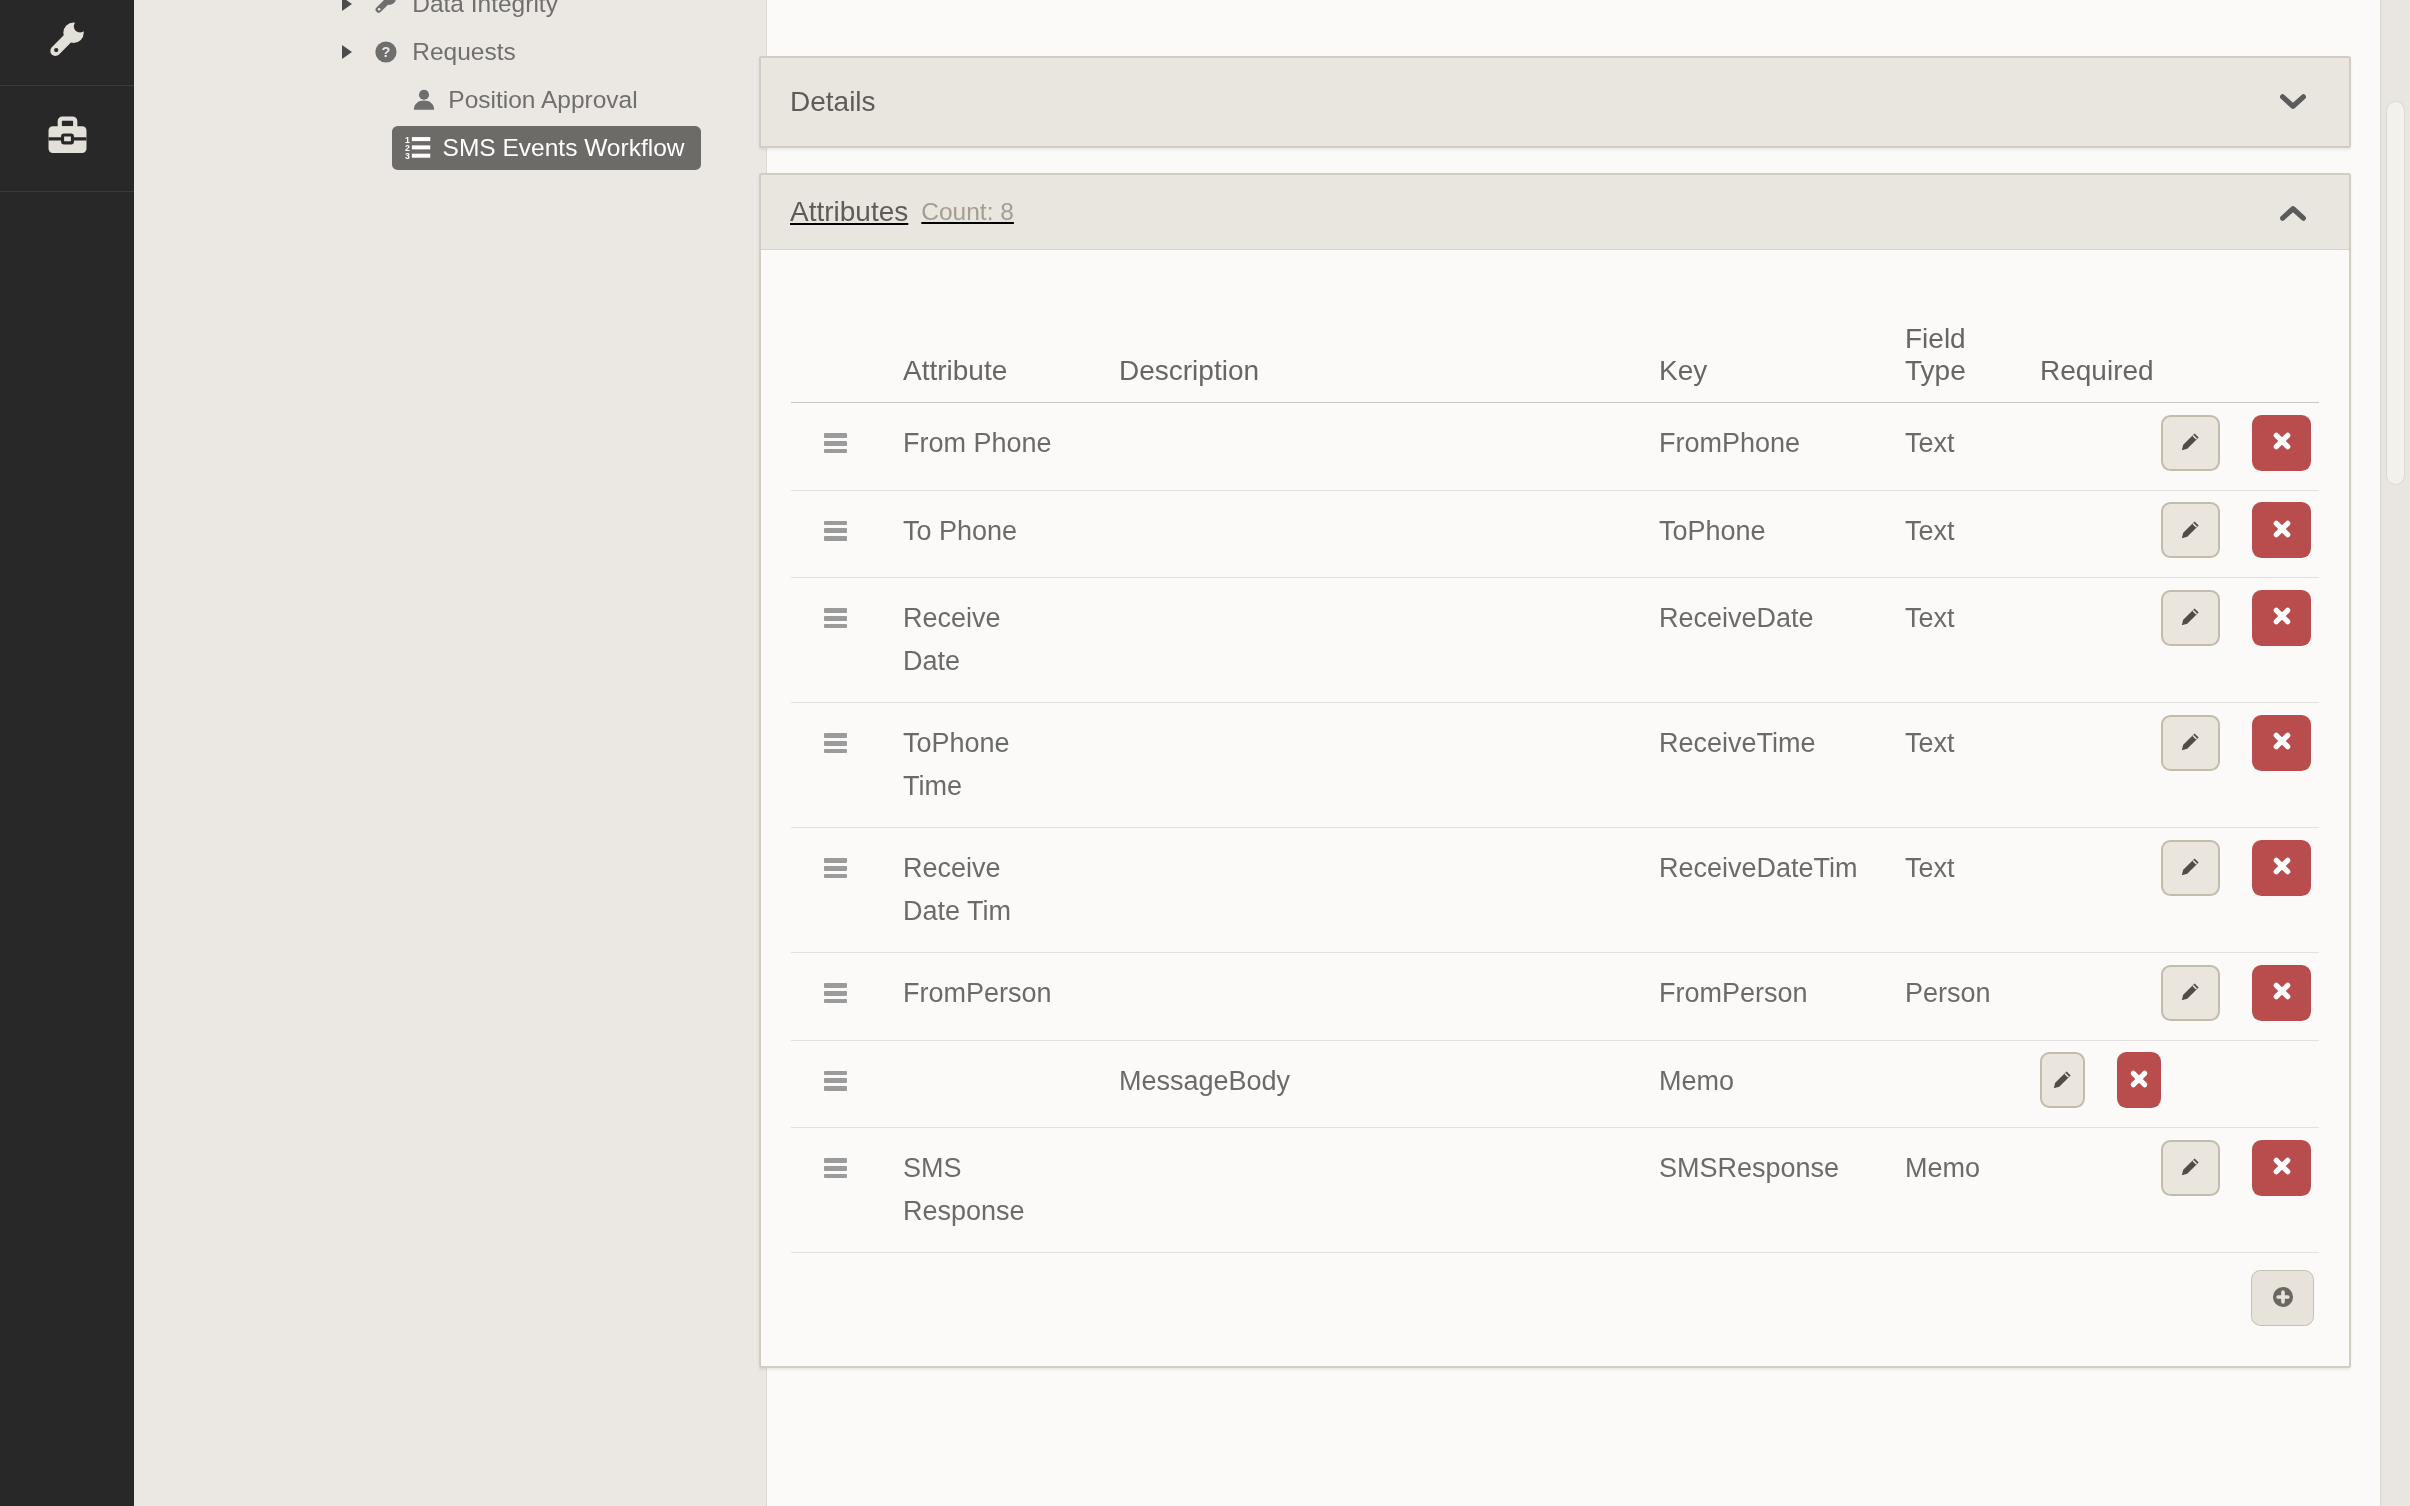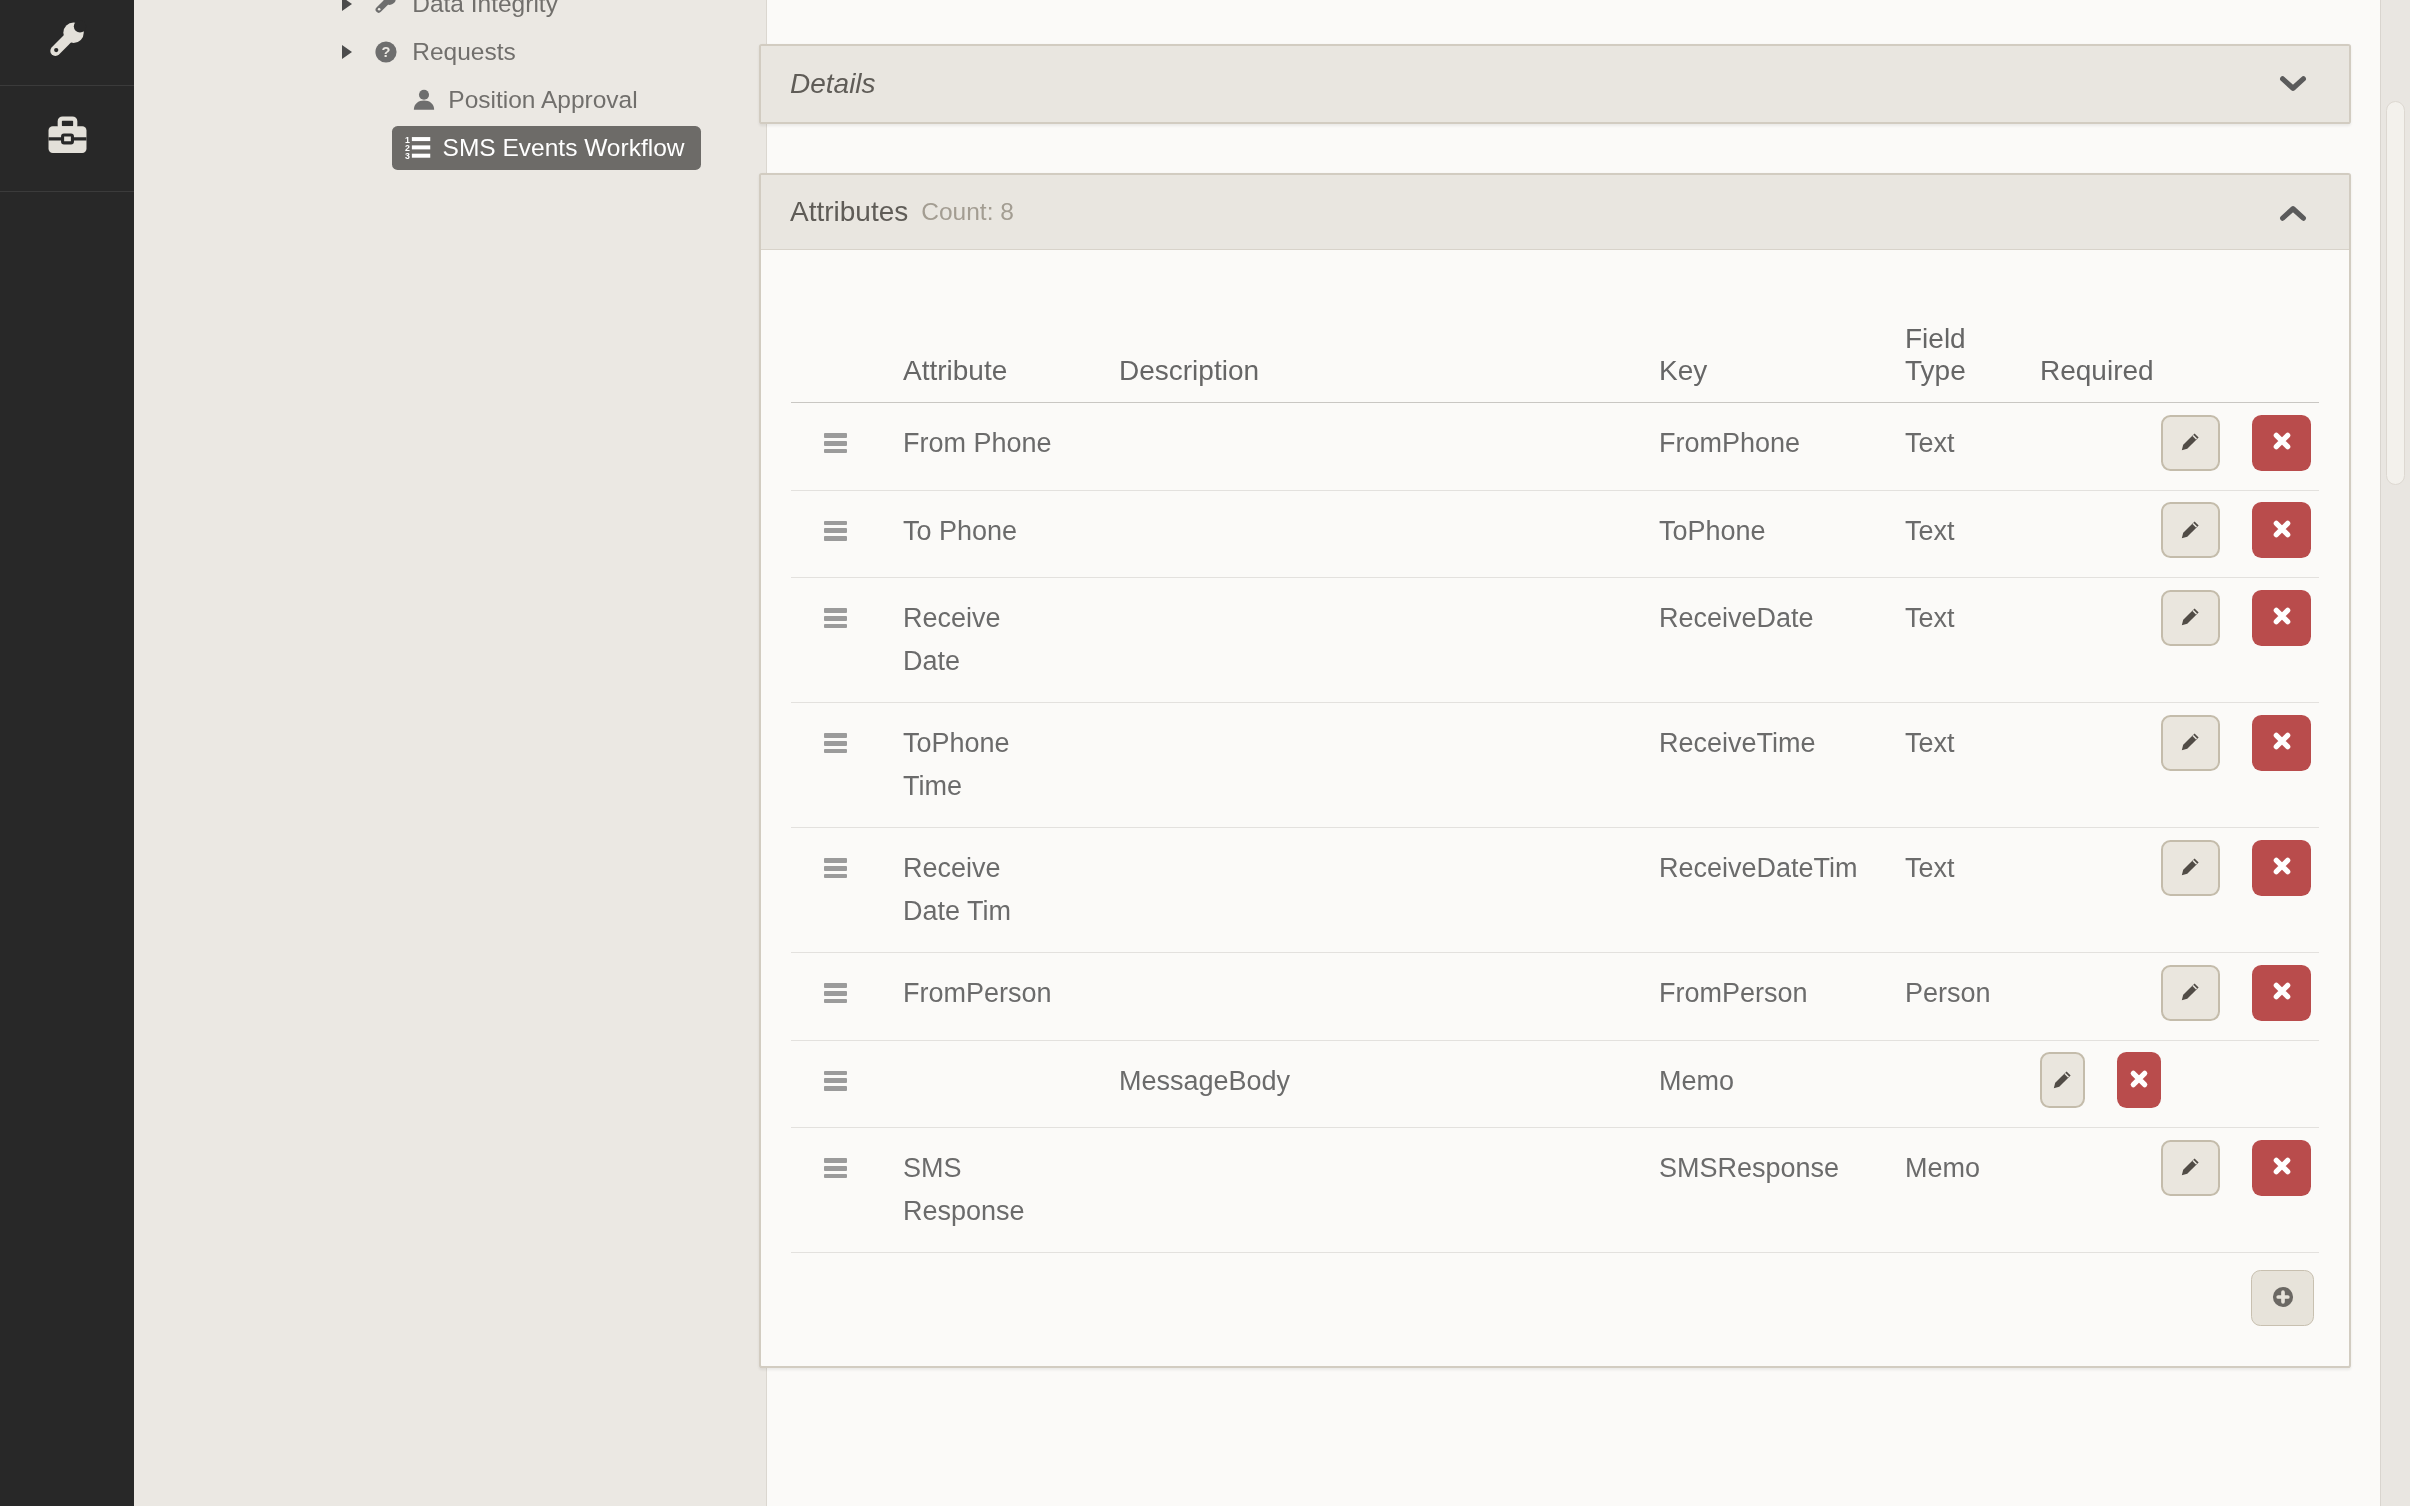--- a/index.html
+++ b/index.html
@@ -32,24 +32,24 @@
   .lvl1 .tree-label{margin-left:11.3px;}
   .pill{display:inline-flex;align-items:center;height:44px;background:var(--selected-gray);border-radius:5.6px;padding:0 17px 0 12.2px;color:#fff;}
   .pill .tree-icon{width:28px;height:28px;}
   .pill .tree-label{margin-left:10.4px;color:#fff;}
   
   .panel{position:absolute;left:759px;width:1592px;border:2.8px solid #d2ccc1;border-radius:2.8px;box-sizing:border-box;background:#fbfaf8;box-shadow:0 1.9px 2.8px rgba(0,0,0,0.07);}
   .panel-head{background:#e9e6e0;display:flex;align-items:center;padding:0 40px 0 29px;cursor:pointer;}
   .panel-title{font-size:28px;color:#5f5c57;}
   .count{font-size:24.5px;color:#a39d92;margin-left:13px;}
   .chev{margin-left:auto;display:flex;}
-  #details-panel{top:44px;height:80px;font-style:italic;}
+  #details-panel{top:56px;height:92px;}
   #details-panel .panel-head{height:100%;}
   #attr-panel{top:173px;padding-bottom:40px;}
-  #attr-panel .panel-head{height:74px;border-bottom:1.9px solid #d8d3ca;}
+  #attr-panel .panel-head{height:74px;border-bottom:1.9px solid #d8d3ca;text-decoration:underline;}
   .attr-body{padding:0 30px;}
   .grid{display:grid;grid-template-columns:112px 216px 540px 246px 135px 121px 1fr;}
   .thead{height:153px;align-items:end;padding-bottom:15px;border-bottom:1.9px solid #c9c7c3;box-sizing:border-box;font-size:28px;color:#666;}
   .thead .hcell.wrapft span{display:inline-block;width:94px;}
   .trow{border-bottom:1.9px solid #e3e1de;padding:19px 0;font-size:27px;line-height:43px;color:#6b6b6b;align-items:start;}
   .cell-attr span{display:inline-block;width:158px;}
   .drag{width:22.6px;height:20px;margin-left:33px;margin-top:11.3px;display:flex;flex-direction:column;justify-content:space-between;cursor:grab;}
   .drag i{display:block;height:4.7px;background:#9b9b9b;border-radius:0.9px;}
   .actions{display:flex;gap:32px;margin-top:-7.5px;}
   .btn{display:flex;align-items:center;justify-content:center;box-sizing:border-box;cursor:pointer;padding:0;}

